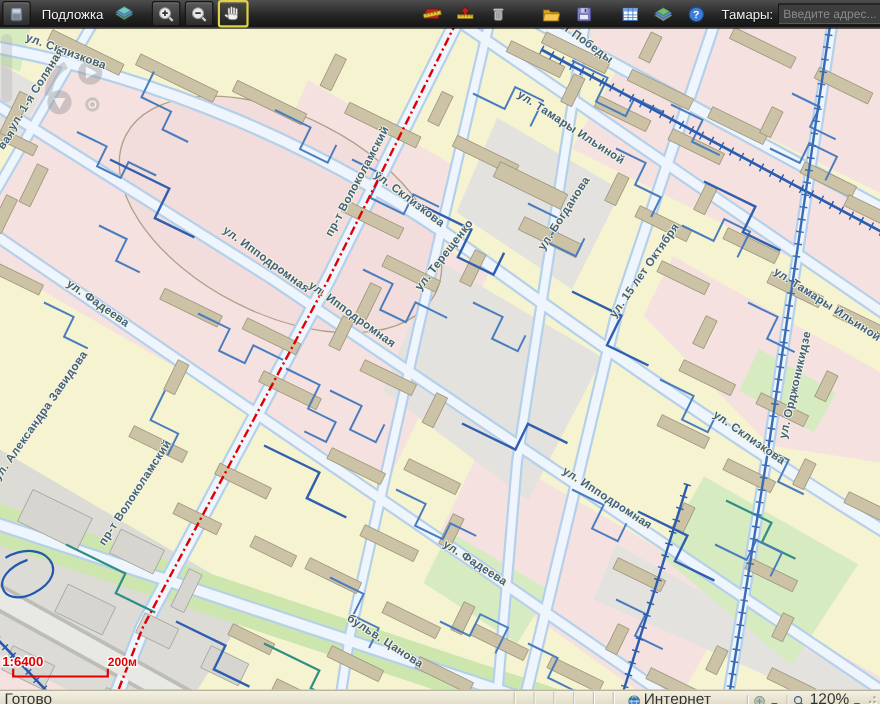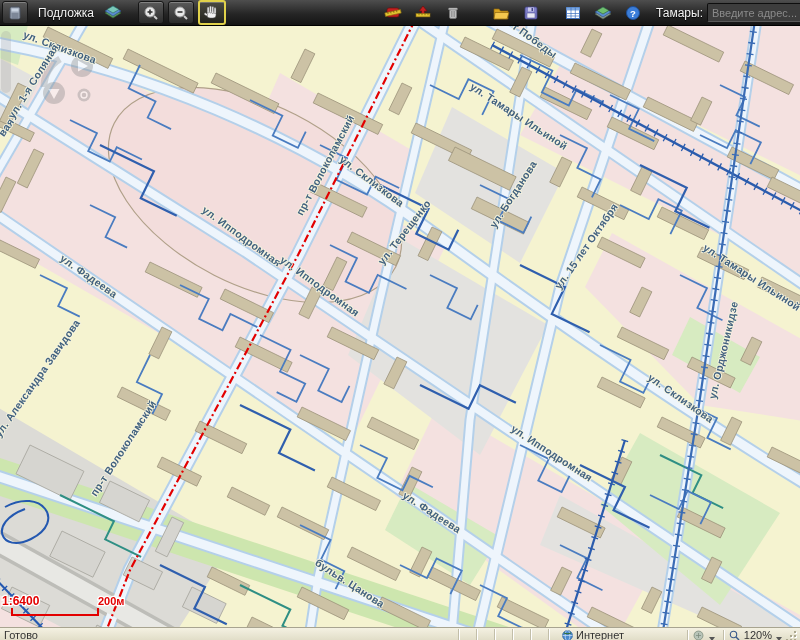--- a/index.html
+++ b/index.html
@@ -28,21 +28,21 @@
   .map{position:absolute;top:25px;left:0;width:800px;height:602px;overflow:hidden;
        background:#f5f3d0;cursor:grab;}
   .map svg{display:block;}
   .street-label{position:absolute;white-space:nowrap;font-weight:700;font-size:10.5px;
     color:#41617f;letter-spacing:.3px;
     text-shadow:1px 0 0 #f7f5df,-1px 0 0 #f7f5df,0 1px 0 #f7f5df,0 -1px 0 #f7f5df;}
 
   
   .statusbar{position:absolute;top:627px;left:0;width:800px;height:13px;
     background:linear-gradient(#f4f1e2,#e0dcc6);border-top:1px solid #a8a490;
-    font-size:11px;color:#333;display:flex;align-items:center;z-index:30;}
+    font-size:14px;color:#333;display:flex;align-items:center;z-index:30;}
   .sb-text{padding-left:4px;flex:0 0 auto;}
   .sb-sep{width:1px;height:11px;background:#c2bea9;border-right:1px solid #fff;margin-left:16px;flex:0 0 auto;}
   .sb-zone{display:flex;align-items:flex-end;gap:3px;margin-left:12px;flex:0 0 auto;}
   .sb-right{margin-left:auto;display:flex;align-items:flex-end;gap:4px;padding-right:4px;}
   .caret{width:0;height:0;border-left:3px solid transparent;border-right:3px solid transparent;
     border-top:4px solid #555;display:inline-block;}
   .grip{width:10px;height:10px;position:relative;}
   .grip i{position:absolute;width:2px;height:2px;background:#aca88f;box-shadow:1px 1px 0 #fff;}
 </style>
 </head>

